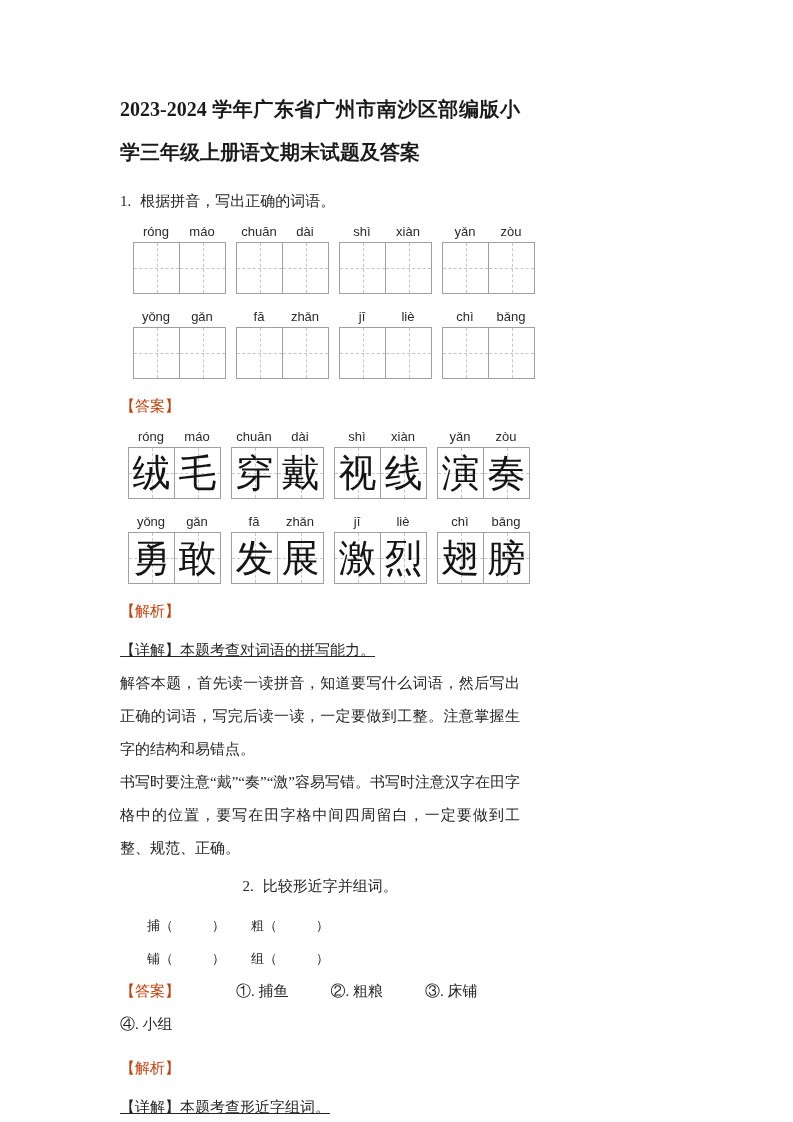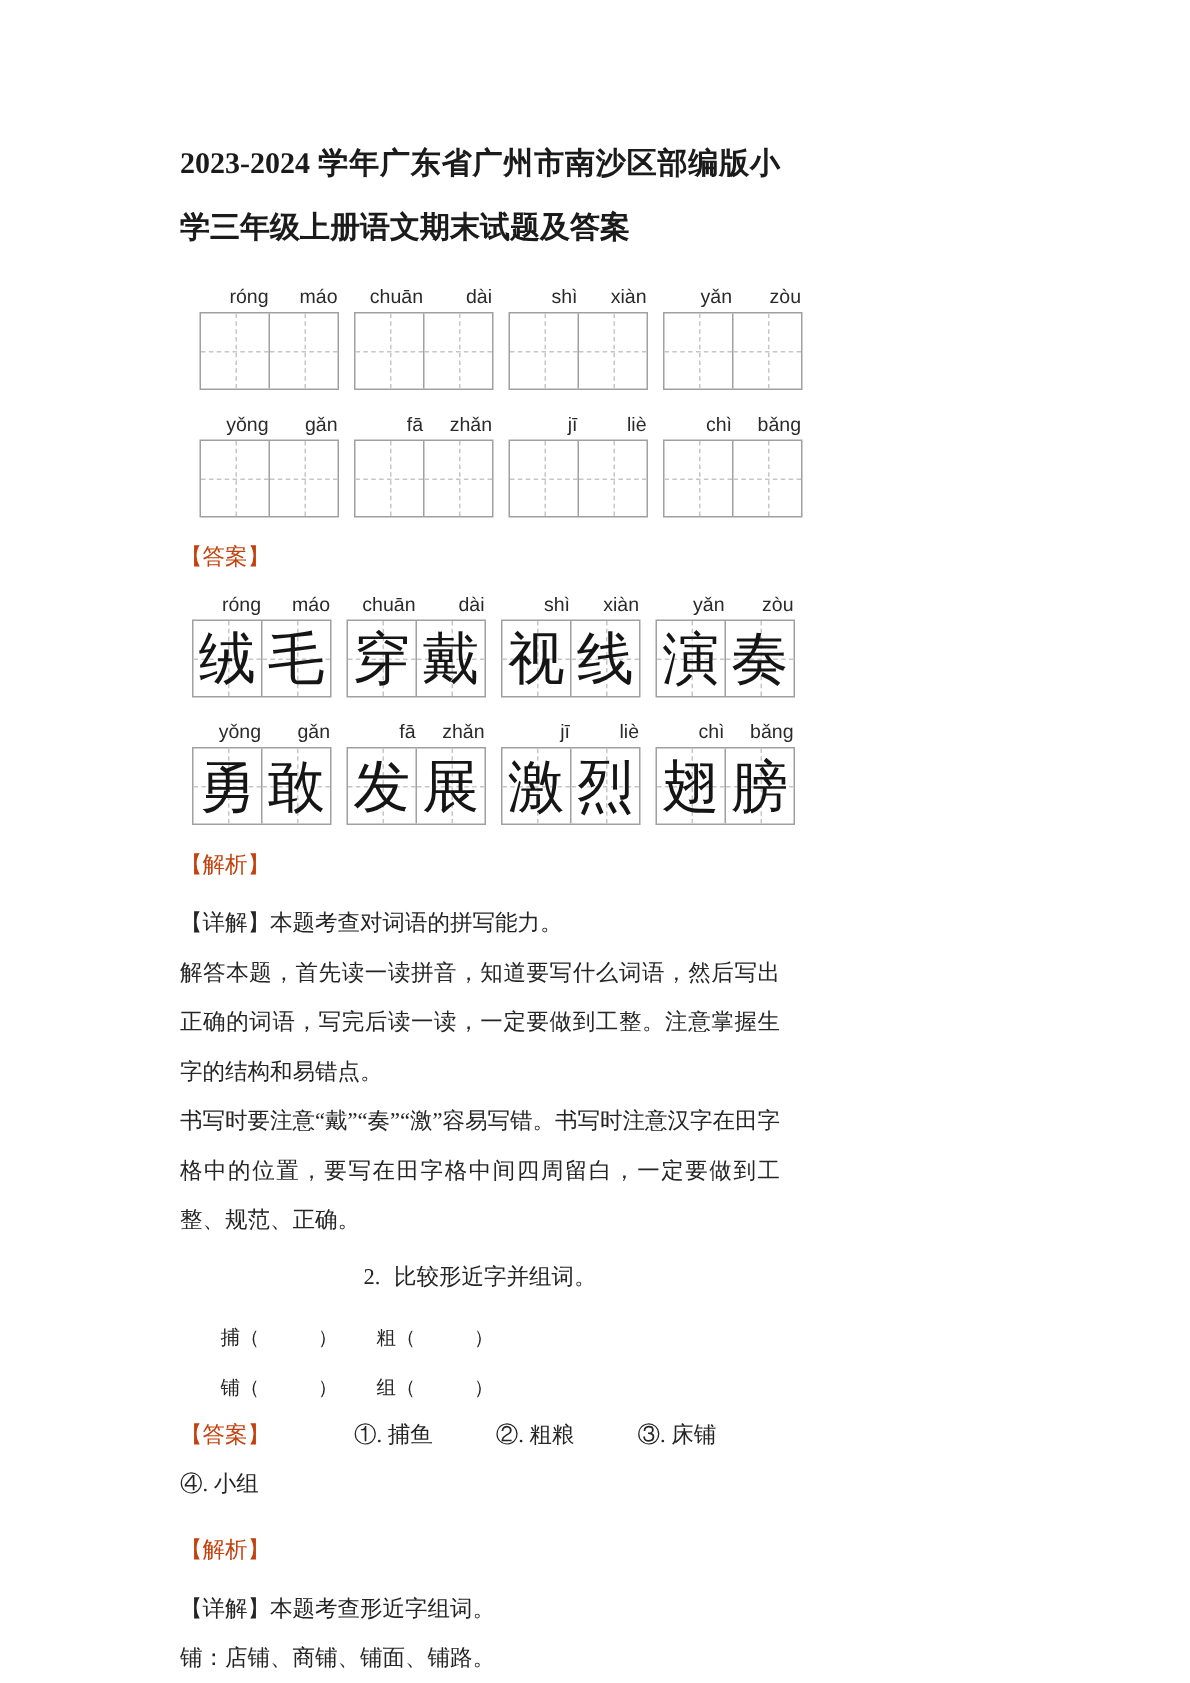--- a/index.html
+++ b/index.html
@@ -18,21 +18,21 @@
     font-size:20px;font-weight:bold;color:#1b1b1b;
     line-height:43px;margin:0 0 16px 0;
     text-align:justify;
   }
   .q-line{font-size:15px;line-height:22px;margin:14px 0 12px 0;}
   .q-num{margin-right:9px;}
   .tzg-row{display:flex;gap:10px;margin:0 0 15px 13px;}
   .tzg-row.answer{margin-left:8px;}
   .py-row{display:flex;margin-bottom:3px;}
   .py{
-    width:46px;text-align:right;
+    width:46px;text-align:center;
     font-family:"Liberation Sans","DejaVu Sans",sans-serif;
     font-size:13px;color:#2a2a2a;
   }
   .box-row{display:flex;border:1px solid #a0a0a0;width:max-content;background:#fff;}
   .cell{width:45px;height:50px;position:relative;}
   .cell + .cell{border-left:1px solid #a0a0a0;}
   .cell::before{
     content:"";position:absolute;left:50%;top:0;bottom:0;
     border-left:1px dashed #c6c6c6;
   }
@@ -41,40 +41,41 @@
     border-top:1px dashed #c6c6c6;
   }
   .hanzi{
     position:absolute;inset:0;z-index:2;
     display:flex;align-items:center;justify-content:center;
     font-family:"DejaVu Serif","Liberation Serif",serif;
     font-size:38px;line-height:1;color:#151515;
   }
   .label{font-size:15px;line-height:22px;margin:16px 0 12px 0;}
   .blue{color:#c2410c;}
-  .body-line{font-size:15px;line-height:33px;margin:0;}
+  .body-line{font-size:15px;line-height:33px;margin:0;text-decoration:underline;}
   .body-par{font-size:15px;line-height:33px;margin:0;text-align:justify;}
   .pair-line{font-size:13px;line-height:33px;margin:0 0 0 27px;}
   .answer-line{font-size:15px;line-height:33px;margin:0;}
   .ans-label{margin-right:56px;}
   .ans-item{margin-right:42px;}
   .footer{
     position:absolute;left:0;bottom:34px;width:100%;
     text-align:center;
     font-family:"Liberation Sans","DejaVu Sans",sans-serif;
     font-size:15px;color:#b9b9b9;
   }
 </style>
 </head>
 <body>
 
 <div class="page">
 
   <h1 class="title">2023-2024 学年广东省广州市南沙区部编版小学三年级上册语文期末试题及答案</h1>
 
+  <p class="q-line"><span class="q-num">1.</span><span>根据拼音，写出正确的词语。</span></p>
 
   <div class="tzg-row">
       <div>
         <div class="py-row">
           <span class="py">róng</span>
           <span class="py">máo</span>
         </div>
         <div class="box-row">
           <div class="cell"></div>
           <div class="cell"></div>

